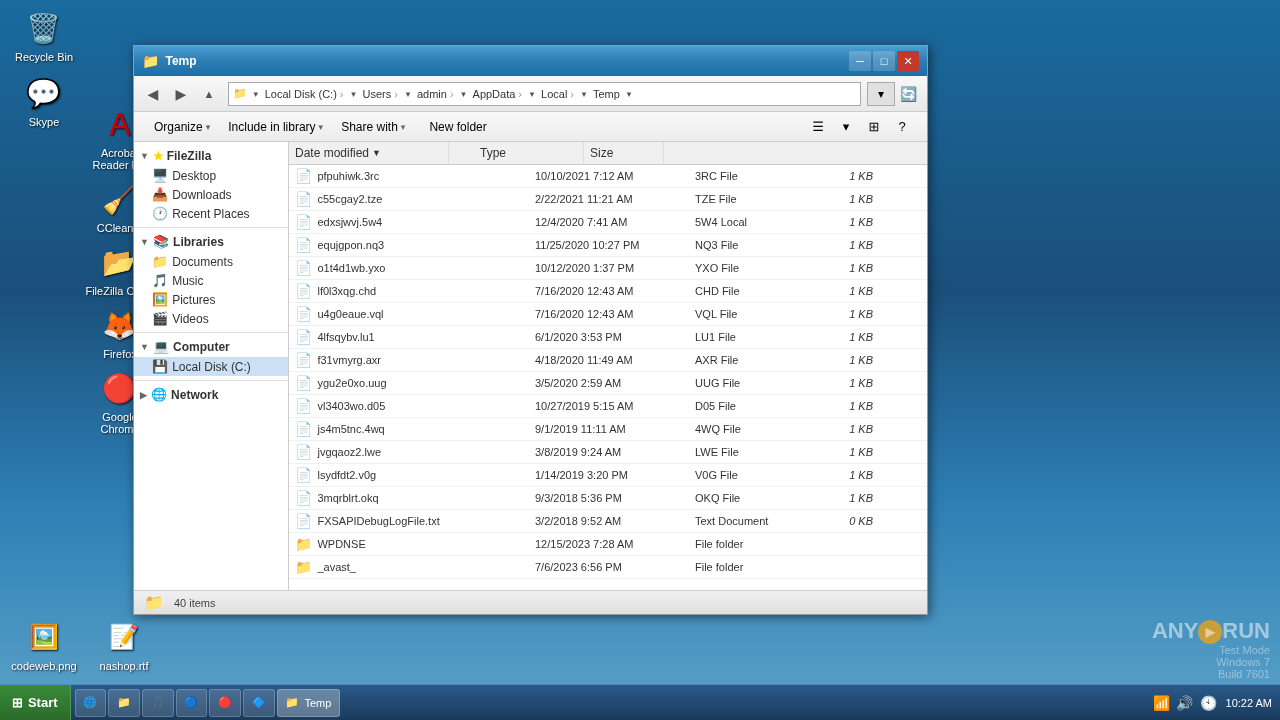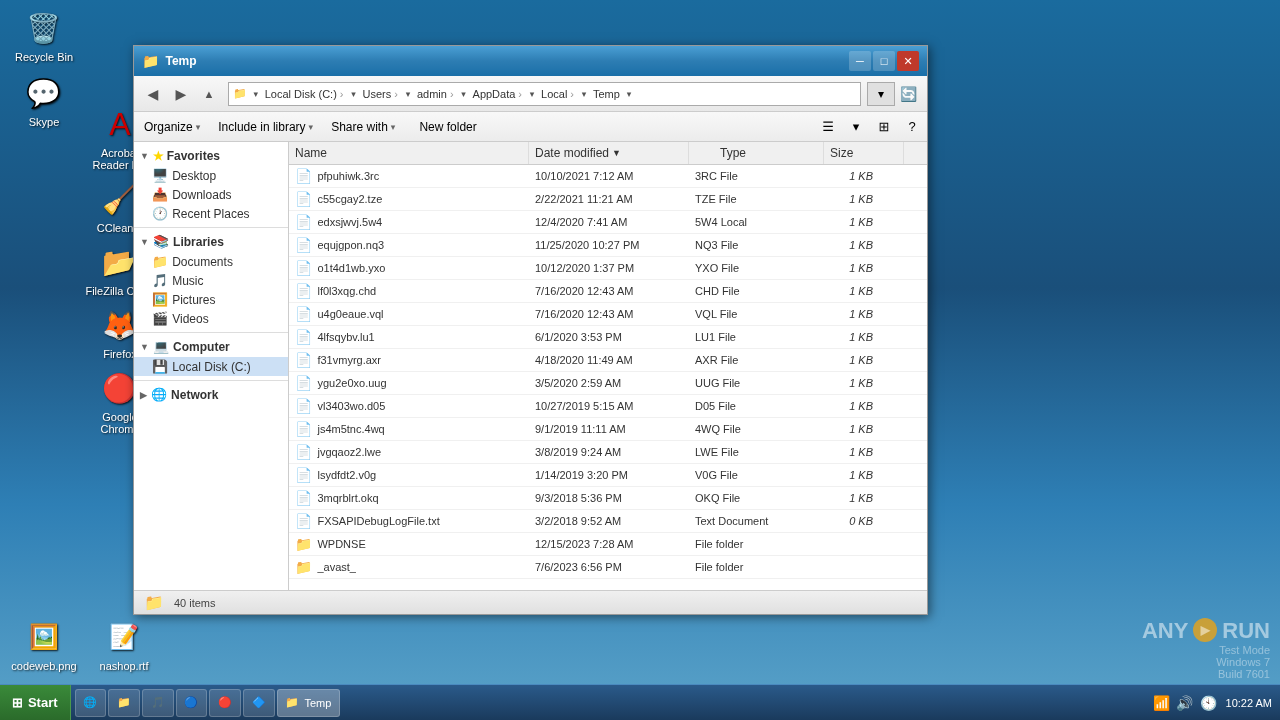--- a/index.html
+++ b/index.html
@@ -59,22 +59,21 @@
       right: 10px;
       color: rgba(255,255,255,0.4);
       font-size: 11px;
       text-align: right;
     }
     .branding .anyrun {
       font-size: 22px;
       font-weight: bold;
       color: rgba(255,255,255,0.5);
       display: flex;
-      align-items: flex-start;
-      gap: 5px;
+      align-items: flex-end;
     }
     .branding .play-btn {
       width: 24px;
       height: 24px;
       background: rgba(255,165,0,0.7);
       border-radius: 50%;
       display: flex;
       align-items: center;
       justify-content: center;
       font-size: 12px;
@@ -286,21 +285,21 @@
       font-size: 14px;
     }
 
     
     .menu-bar {
       height: 30px;
       background: linear-gradient(180deg, #f8f8f8 0%, #ececec 100%);
       border-bottom: 1px solid #ccc;
       display: flex;
       align-items: center;
-      padding: 0 2px;
+      padding: 0 12px;
       gap: 2px;
     }
     .menu-item {
       height: 24px;
       padding: 0 8px;
       display: flex;
       align-items: center;
       cursor: pointer;
       border-radius: 2px;
       font-size: 12px;
@@ -633,21 +632,21 @@
     </div>
 
     <div class="main-content">
 
       <div class="nav-pane">
 
         <div class="nav-section">
           <div class="nav-section-header">
             <span class="nav-expand">▼</span>
             <span class="nav-star">★</span>
-            <span>Favorites</span>
+            <span>FileZilla</span>
           </div>
           <div class="nav-item">
             <span class="nav-icon">🖥️</span>
             <span>Desktop</span>
           </div>
           <div class="nav-item">
             <span class="nav-icon">📥</span>
             <span>Downloads</span>
           </div>
           <div class="nav-item">
@@ -703,23 +702,20 @@
             <span class="nav-expand">▶</span>
             <span class="nav-icon">🌐</span>
             <span>Network</span>
           </div>
         </div>
       </div>
 
       <div class="file-list">
 
         <div class="file-list-header">
-          <div class="col-header col-name">
-            <span>Name</span>
-          </div>
           <div class="col-header col-date">
             <span>Date modified</span>
             <span class="col-sort-arrow">▼</span>
           </div>
           <div class="col-header col-type">
             <span>Type</span>
           </div>
           <div class="col-header col-size">
             <span>Size</span>
           </div>

